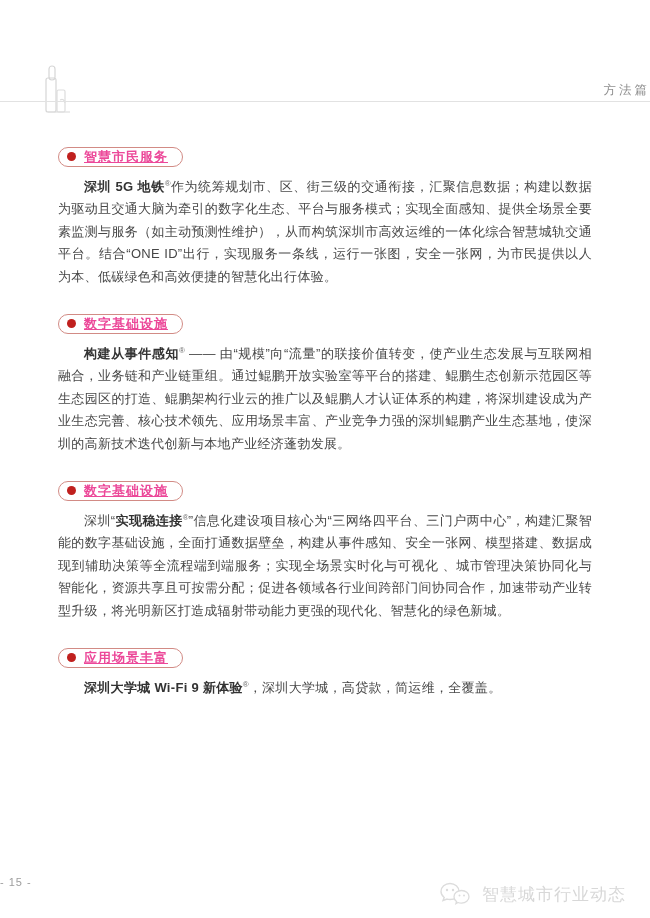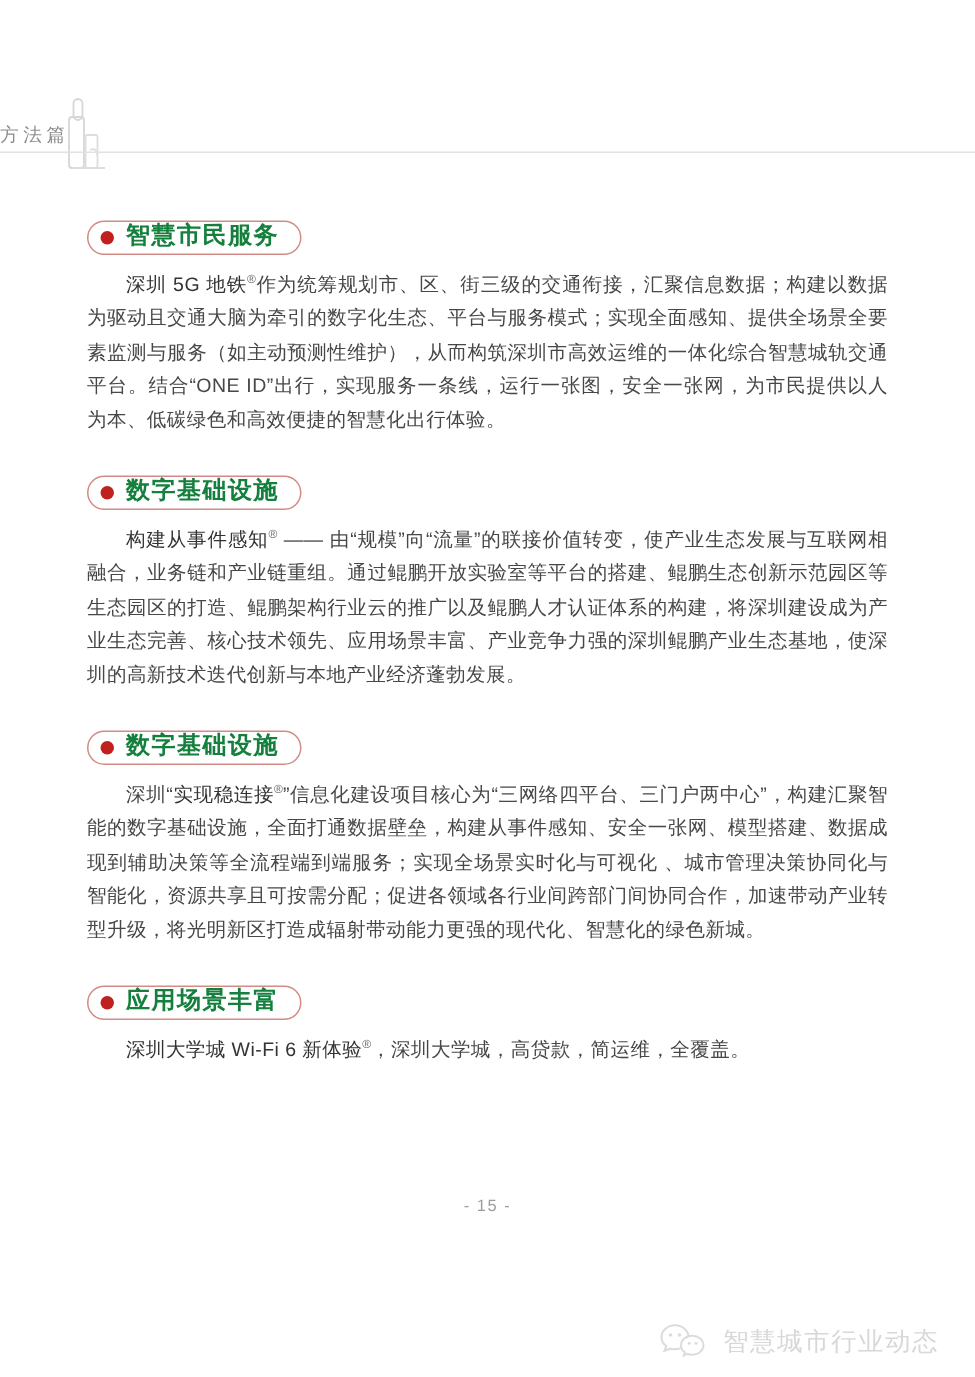--- a/index.html
+++ b/index.html
@@ -14,21 +14,21 @@
     background: #ffffff;
     overflow: hidden;
     font-family: "Liberation Sans", "DejaVu Sans", sans-serif;
   }
   
   .header-title {
     position: absolute;
     top: 82px;
     left: 0;
     width: 100%;
-    text-align: left;
+    text-align: right;
     font-size: 12.5px;
     color: #8f8f8f;
     letter-spacing: 3px;
   }
   .header-line {
     position: absolute;
     top: 101px;
     left: 0;
     width: 100%;
     height: 1px;
@@ -57,50 +57,50 @@
     background: #ffffff;
   }
   .dot {
     width: 9px;
     height: 9px;
     border-radius: 50%;
     background: #c0201e;
     flex: 0 0 auto;
   }
   .pill-text {
-    font-size: 16px;
+    font-size: 13px;
     font-weight: bold;
-    color: #15803d;
+    color: #ec4899;
     letter-spacing: 1px;
     line-height: 1;
+    text-decoration: underline;
   }
   .para {
     margin: 9px 0 0 0;
     font-size: 13px;
     line-height: 22.4px;
     color: #474747;
     text-align: justify;
     text-indent: 2em;
     letter-spacing: 0.3px;
   }
-  .para .strong { font-weight: normal; color: #333333; }
+  .para .strong { font-weight: bold; color: #333333; }
   .para sup.ref {
     font-size: 8px;
     color: #6a6a6a;
     vertical-align: super;
     line-height: 0;
     letter-spacing: 0;
   }
   
   .page-num {
     position: absolute;
-    top: 798px;
+    top: 876px;
     left: 0;
     width: 100%;
-    text-align: center;
     font-size: 11px;
     color: #9d9d9d;
     letter-spacing: 1px;
   }
   
   .footer-mark {
     position: absolute;
     top: 880px;
     right: 24px;
     display: flex;
@@ -151,21 +151,21 @@
         <span class="pill-text">数字基础设施</span>
       </div>
       <p class="para"><span>深圳“</span><span class="strong">实现稳连接</span><sup class="ref">®</sup><span>”信息化建设项目核心为“三网络四平台、三门户两中心”，构建汇聚智能的数字基础设施，全面打通数据壁垒，构建从事件感知、安全一张网、模型搭建、数据成现到辅助决策等全流程端到端服务；实现全场景实时化与可视化 、城市管理决策协同化与智能化，资源共享且可按需分配；促进各领域各行业间跨部门间协同合作，加速带动产业转型升级，将光明新区打造成辐射带动能力更强的现代化、智慧化的绿色新城。</span></p>
     </section>
 
     <section class="sec">
       <div class="pill">
         <span class="dot"></span>
         <span class="pill-text">应用场景丰富</span>
       </div>
-      <p class="para"><span class="strong">深圳大学城 Wi-Fi 6 新体验</span><sup class="ref">®</sup><span>，深圳大学城，高贷款，简运维，全覆盖。</span></p>
+      <p class="para"><span class="strong">深圳大学城 Wi-Fi 9 新体验</span><sup class="ref">®</sup><span>，深圳大学城，高贷款，简运维，全覆盖。</span></p>
     </section>
   </div>
 
   <div class="page-num">- 15 -</div>
 
   <div class="footer-mark">
     <svg width="36" height="28" viewBox="0 0 36 28" fill="none">
       <path d="M21 11.5c0 4.4-4 8-9 8-1 0-2-.14-2.9-.4L5 20.5l1.2-3C4.3 16 3 13.9 3 11.5 3 7.1 7 3.5 12 3.5s9 3.6 9 8z" stroke="#dcdcdc" stroke-width="1.4"></path>
       <circle cx="9" cy="10" r="1.2" fill="#dcdcdc"></circle>
       <circle cx="15" cy="10" r="1.2" fill="#dcdcdc"></circle>

